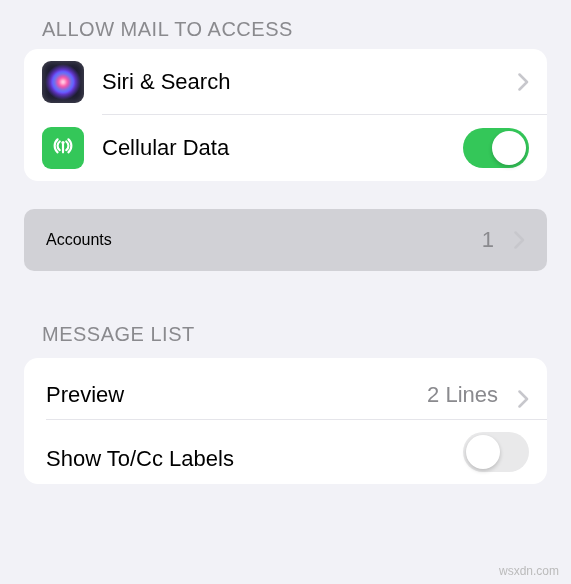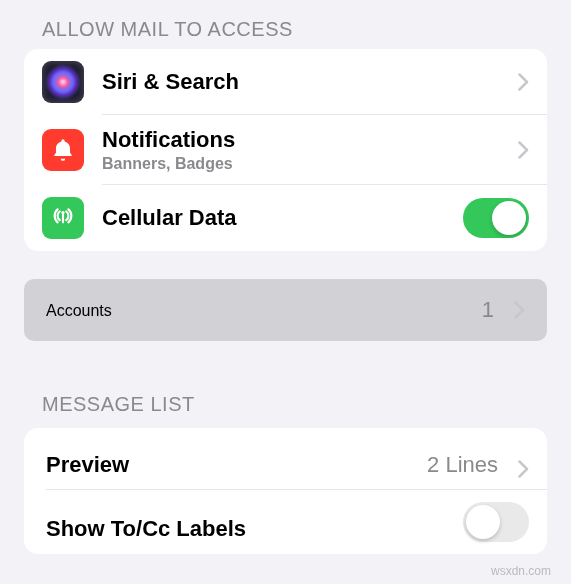--- a/index.html
+++ b/index.html
@@ -74,21 +74,20 @@
       background: #ff3b30;
     }
     .cellular-icon {
       background: #34c759;
     }
     .label-stack {
       display: flex;
       flex-direction: column;
       flex: 1;
       justify-content: center;
-      font-weight: bold;
     }
     .row-title {
       font-size: 22px;
       color: #000;
       line-height: 1.2;
     }
     .row-sub {
       font-size: 16px;
       color: #8a8a8e;
       margin-top: 2px;
@@ -139,21 +138,21 @@
       font-size: 16px;
       flex: 1;
     }
     .value-text {
       font-size: 22px;
       color: #8a8a8e;
       margin-right: 10px;
     }
     .watermark {
       position: absolute;
-      right: 20px;
+      right: 12px;
       bottom: 6px;
       font-size: 12px;
       color: #bbb;
       z-index: 20;
     }
     .group-bottom {
       margin-top: 4px;
     }
     .row.no-icon {
       padding-left: 22px;
@@ -180,38 +179,20 @@
       <div class="row-title">Siri &amp; Search</div>
     </div>
     <span class="chevron">
       <svg width="11" height="18" viewBox="0 0 11 18">
           <path d="M1.5 1.5 L9 9 L1.5 16.5" stroke="#c7c7cc" stroke-width="2.5" fill="none" stroke-linecap="round" stroke-linejoin="round"></path>
         </svg>
     </span>
     <div class="divider"></div>
   </div>
 
-  <div class="row">
-    <div class="icon-box notif-icon">
-      <svg width="26" height="26" viewBox="0 0 24 24" fill="#fff">
-        <path d="M12 2a1.5 1.5 0 0 1 1.5 1.5v.7c2.9.7 5 3.3 5 6.3v4l1.5 2v1h-16v-1L5.5 14.5v-4c0-3 2.1-5.6 5-6.3v-.7A1.5 1.5 0 0 1 12 2z"></path>
-        <path d="M10 20h4a2 2 0 0 1-4 0z"></path>
-      </svg>
-    </div>
-    <div class="label-stack">
-      <div class="row-title">Notifications</div>
-      <div class="row-sub">Banners, Badges</div>
-    </div>
-    <span class="chevron">
-      <svg width="11" height="18" viewBox="0 0 11 18">
-          <path d="M1.5 1.5 L9 9 L1.5 16.5" stroke="#c7c7cc" stroke-width="2.5" fill="none" stroke-linecap="round" stroke-linejoin="round"></path>
-        </svg>
-    </span>
-    <div class="divider"></div>
-  </div>
 
   <div class="row">
     <div class="icon-box cellular-icon">
       <svg width="26" height="26" viewBox="0 0 24 24" fill="none" stroke="#fff" stroke-width="2">
         <path d="M12 8v8" stroke-linecap="round"></path>
         <circle cx="12" cy="7" r="1.5" fill="#fff" stroke="none"></circle>
         <path d="M7 4a8 8 0 0 0 0 12" stroke-linecap="round"></path>
         <path d="M17 4a8 8 0 0 1 0 12" stroke-linecap="round"></path>
         <path d="M9 6a5 5 0 0 0 0 8" stroke-linecap="round"></path>
         <path d="M15 6a5 5 0 0 1 0 8" stroke-linecap="round"></path>

